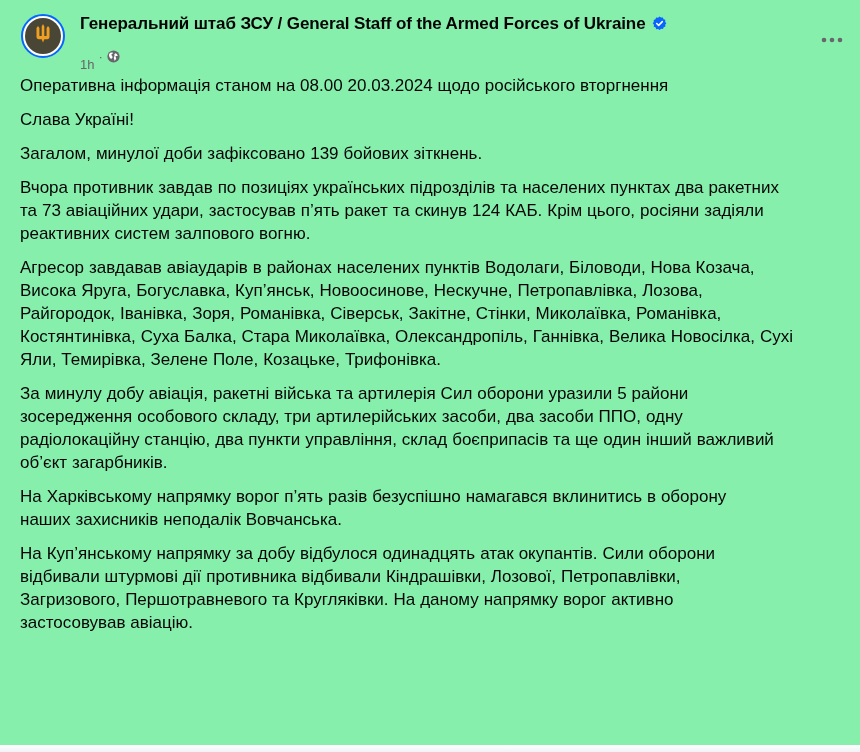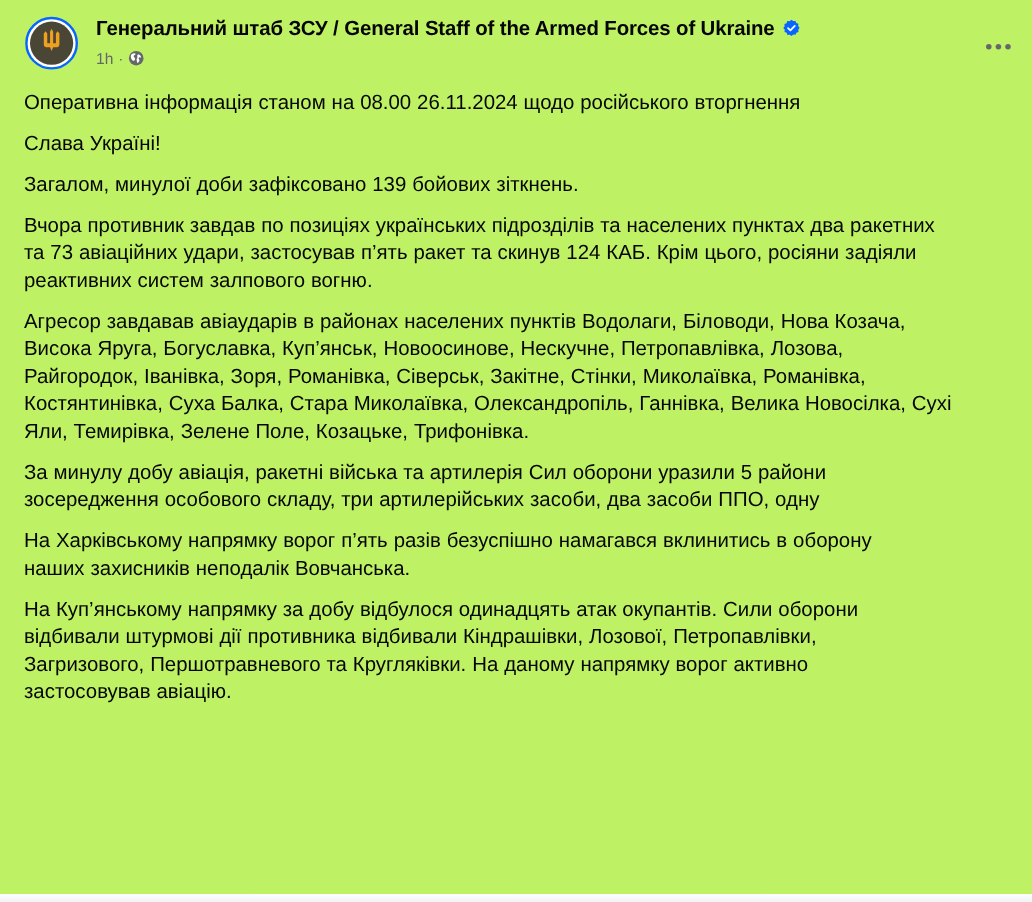--- a/index.html
+++ b/index.html
@@ -13,21 +13,21 @@
       overflow: hidden;
       font-family: "Liberation Sans", "DejaVu Sans", sans-serif;
       color: #050505;
       position: relative;
     }
     .post {
       position: absolute;
       left: 0; top: 0;
       width: 860px;
       height: 752px;
-      background: #bef264;
+      background: #86efac;
     }
     .header {
       position: absolute;
       left: 0; top: 0;
       width: 860px;
       height: 70px;
     }
     .avatar {
       position: absolute;
       left: 21px;
@@ -76,21 +76,21 @@
     }
     .meta-line {
       position: absolute;
       left: 80px;
       top: 41px;
       display: flex;
       align-items: center;
       font-size: 13px;
       color: #65676b;
     }
-    .meta-time { cursor: pointer; }
+    .meta-time { cursor: pointer; margin-top: 16px; }
     .meta-dot { margin: 0 4px; }
     .globe {
       width: 13px; height: 13px;
       display: inline-flex;
     }
     .more-btn {
       position: absolute;
       left: 814px;
       top: 24px;
       width: 36px;
@@ -171,21 +171,21 @@
           <circle cx="3" cy="3" r="2.3" fill="#65676b"></circle>
           <circle cx="11" cy="3" r="2.3" fill="#65676b"></circle>
           <circle cx="19" cy="3" r="2.3" fill="#65676b"></circle>
         </svg>
       </span>
     </div>
   </div>
 
   <div class="content">
     <div class="para">
-      <span class="ln">Оперативна інформація станом на 08.00 26.11.2024 щодо російського вторгнення</span>
+      <span class="ln">Оперативна інформація станом на 08.00 20.03.2024 щодо російського вторгнення</span>
     </div>
     <div class="para">
       <span class="ln">Слава Україні!</span>
     </div>
     <div class="para">
     </div>
     <div class="para">
       <span class="ln">Загалом, минулої доби зафіксовано 139 бойових зіткнень.</span>
     </div>
     <div class="para">
@@ -196,20 +196,22 @@
     <div class="para">
       <span class="ln">Агресор завдавав авіаударів в районах населених пунктів Водолаги, Біловоди, Нова Козача,</span>
       <span class="ln">Висока Яруга, Богуславка, Куп’янськ, Новоосинове, Нескучне, Петропавлівка, Лозова,</span>
       <span class="ln">Райгородок, Іванівка, Зоря, Романівка, Сіверськ, Закітне, Стінки, Миколаївка, Романівка,</span>
       <span class="ln">Костянтинівка, Суха Балка, Стара Миколаївка, Олександропіль, Ганнівка, Велика Новосілка, Сухі</span>
       <span class="ln">Яли, Темирівка, Зелене Поле, Козацьке, Трифонівка.</span>
     </div>
     <div class="para">
       <span class="ln">За минулу добу авіація, ракетні війська та артилерія Сил оборони уразили 5 райони</span>
       <span class="ln">зосередження особового складу, три артилерійських засоби, два засоби ППО, одну</span>
+      <span class="ln">радіолокаційну станцію, два пункти управління, склад боєприпасів та ще один інший важливий</span>
+      <span class="ln">об’єкт загарбників.</span>
     </div>
     <div class="para">
       <span class="ln">На Харківському напрямку ворог п’ять разів безуспішно намагався вклинитись в оборону</span>
       <span class="ln">наших захисників неподалік Вовчанська.</span>
     </div>
     <div class="para">
       <span class="ln">На Куп’янському напрямку за добу відбулося одинадцять атак окупантів. Сили оборони</span>
       <span class="ln">відбивали штурмові дії противника відбивали Кіндрашівки, Лозової, Петропавлівки,</span>
       <span class="ln">Загризового, Першотравневого та Кругляківки. На даному напрямку ворог активно</span>
       <span class="ln">застосовував авіацію.</span>

